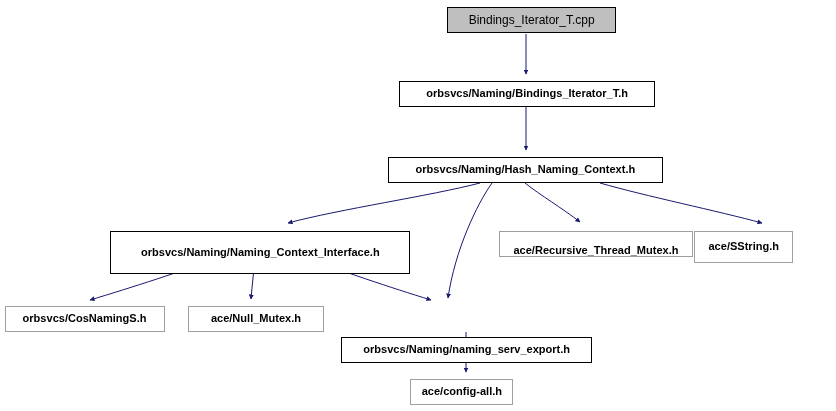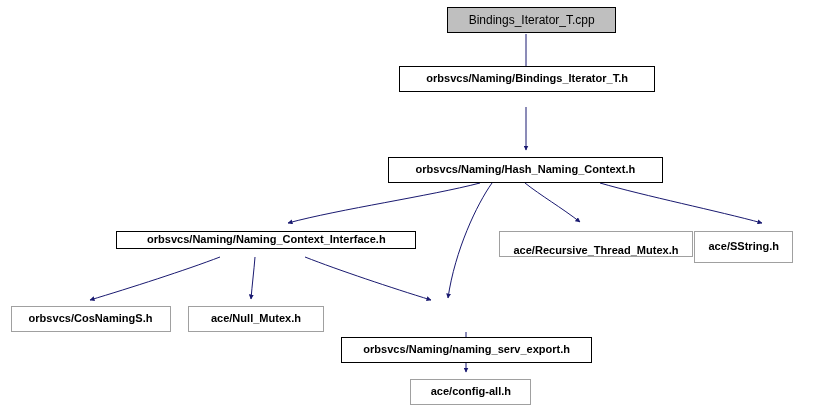--- a/index.html
+++ b/index.html
@@ -76,41 +76,41 @@
         <path d="M220,257 C186,270 130,288 90,300" fill="none" stroke="#191970" stroke-width="1" marker-end="url(#arrow)"></path>
         <path d="M255,257 C254,270 252,286 251,299" fill="none" stroke="#191970" stroke-width="1" marker-end="url(#arrow)"></path>
         <path d="M305,257 C338,270 392,288 431,300" fill="none" stroke="#191970" stroke-width="1" marker-end="url(#arrow)"></path>
         <path d="M466,332 L466,372" fill="none" stroke="#191970" stroke-width="1" marker-end="url(#arrow)"></path>
       </g>
   </svg>
   <div id="nodes">
       <div class="node root" style="left: 447px; top: 7px; width: 169px; height: 26px;">
         <span class="node-label">Bindings_Iterator_T.cpp</span>
       </div>
-      <div class="node" style="left: 399px; top: 66px; width: 256px; height: 26px;">
+      <div class="node" style="left: 399px; top: 81px; width: 256px; height: 26px;">
         <span class="node-label">orbsvcs/Naming/Bindings_Iterator_T.h</span>
       </div>
       <div class="node" style="left: 388px; top: 157px; width: 275px; height: 26px; align-items: center;">
         <span class="node-label">orbsvcs/Naming/Hash_Naming_Context.h</span>
       </div>
-      <div class="node" style="left: 116px; top: 231px; width: 300px; height: 18px;">
+      <div class="node" style="left: 110px; top: 231px; width: 300px; height: 43px;">
         <span class="node-label">orbsvcs/Naming/Naming_Context_Interface.h</span>
       </div>
       <div class="node faded" style="left: 499px; top: 231px; width: 194px; height: 26px; align-items: flex-end;">
         <span class="node-label">ace/Recursive_Thread_Mutex.h</span>
       </div>
       <div class="node faded" style="left: 694px; top: 231px; width: 99px; height: 32px;">
         <span class="node-label">ace/SString.h</span>
       </div>
-      <div class="node faded" style="left: 11px; top: 306px; width: 160px; height: 26px;">
+      <div class="node faded" style="left: 5px; top: 306px; width: 160px; height: 26px;">
         <span class="node-label">orbsvcs/CosNamingS.h</span>
       </div>
       <div class="node faded" style="left: 188px; top: 306px; width: 136px; height: 26px; text-align: right;">
         <span class="node-label">ace/Null_Mutex.h</span>
       </div>
       <div class="node" style="left: 341px; top: 306px; width: 251px; height: 26px; margin-top: 31px;">
         <span class="node-label">orbsvcs/Naming/naming_serv_export.h</span>
       </div>
-      <div class="node faded" style="left: 410px; top: 379px; width: 121px; height: 26px;">
+      <div class="node faded" style="left: 410px; top: 379px; width: 103px; height: 26px;">
         <span class="node-label">ace/config-all.h</span>
       </div>
     </div>
 </div>
 
 </body></html>

